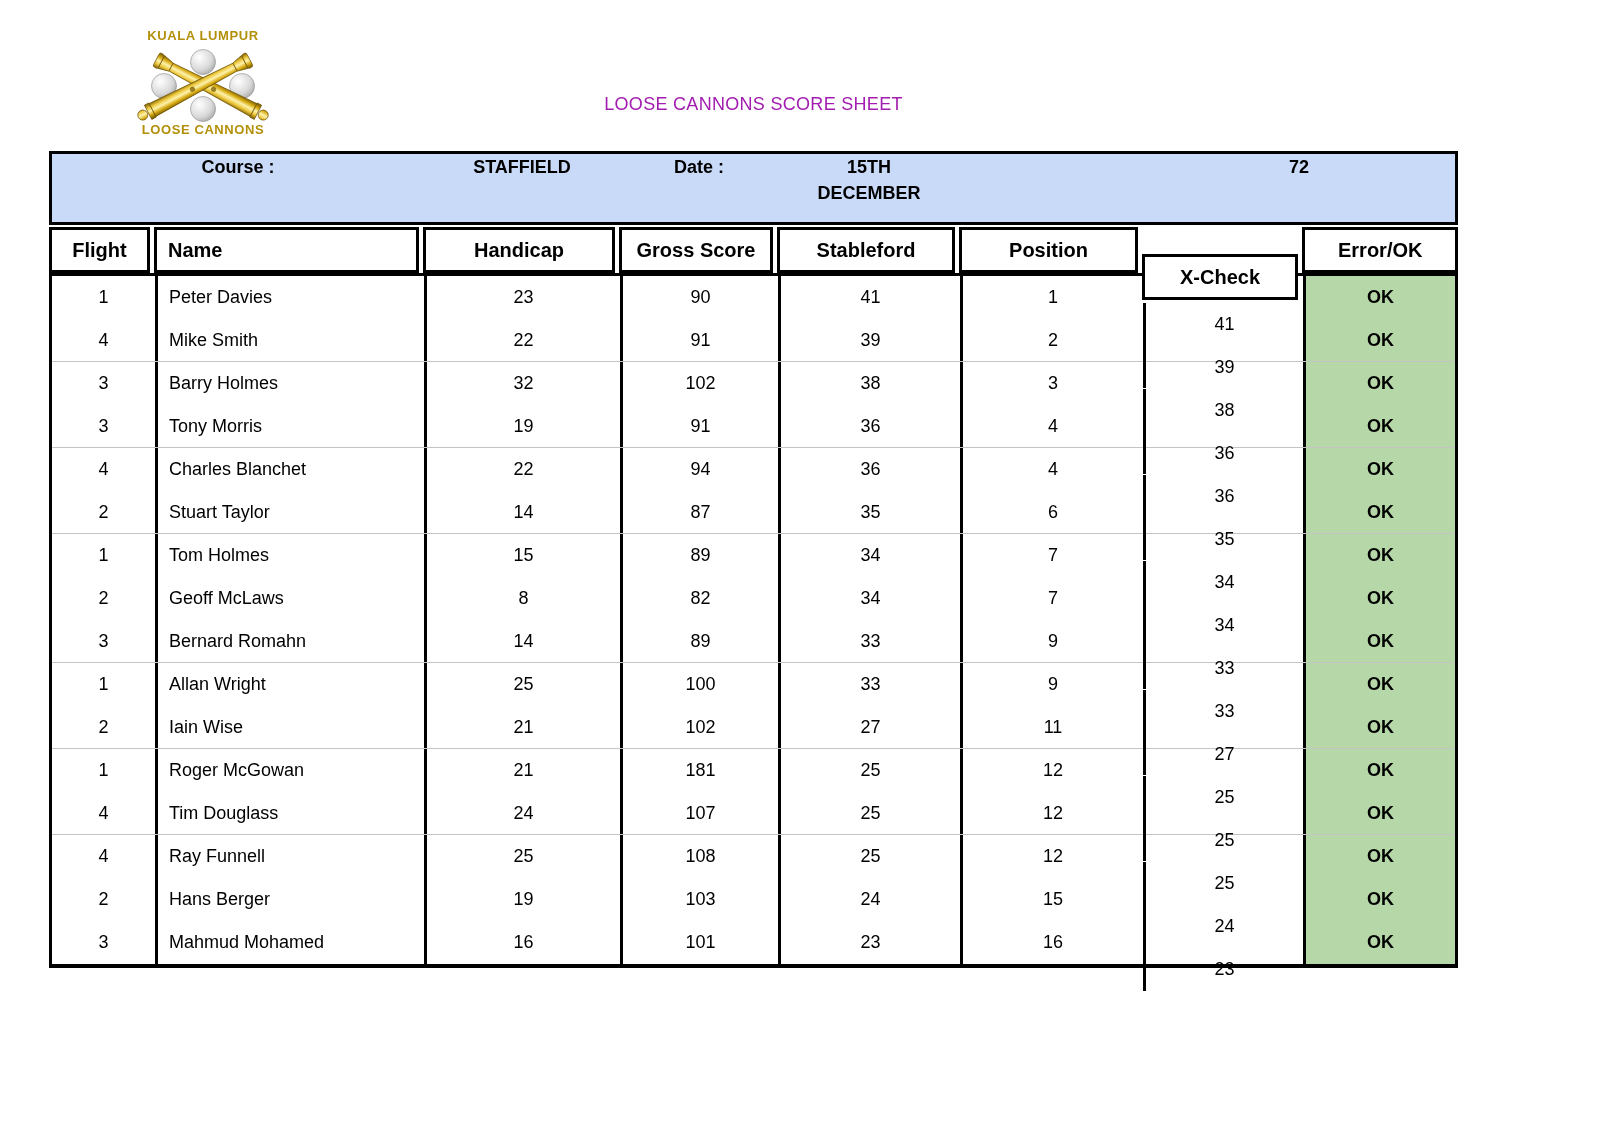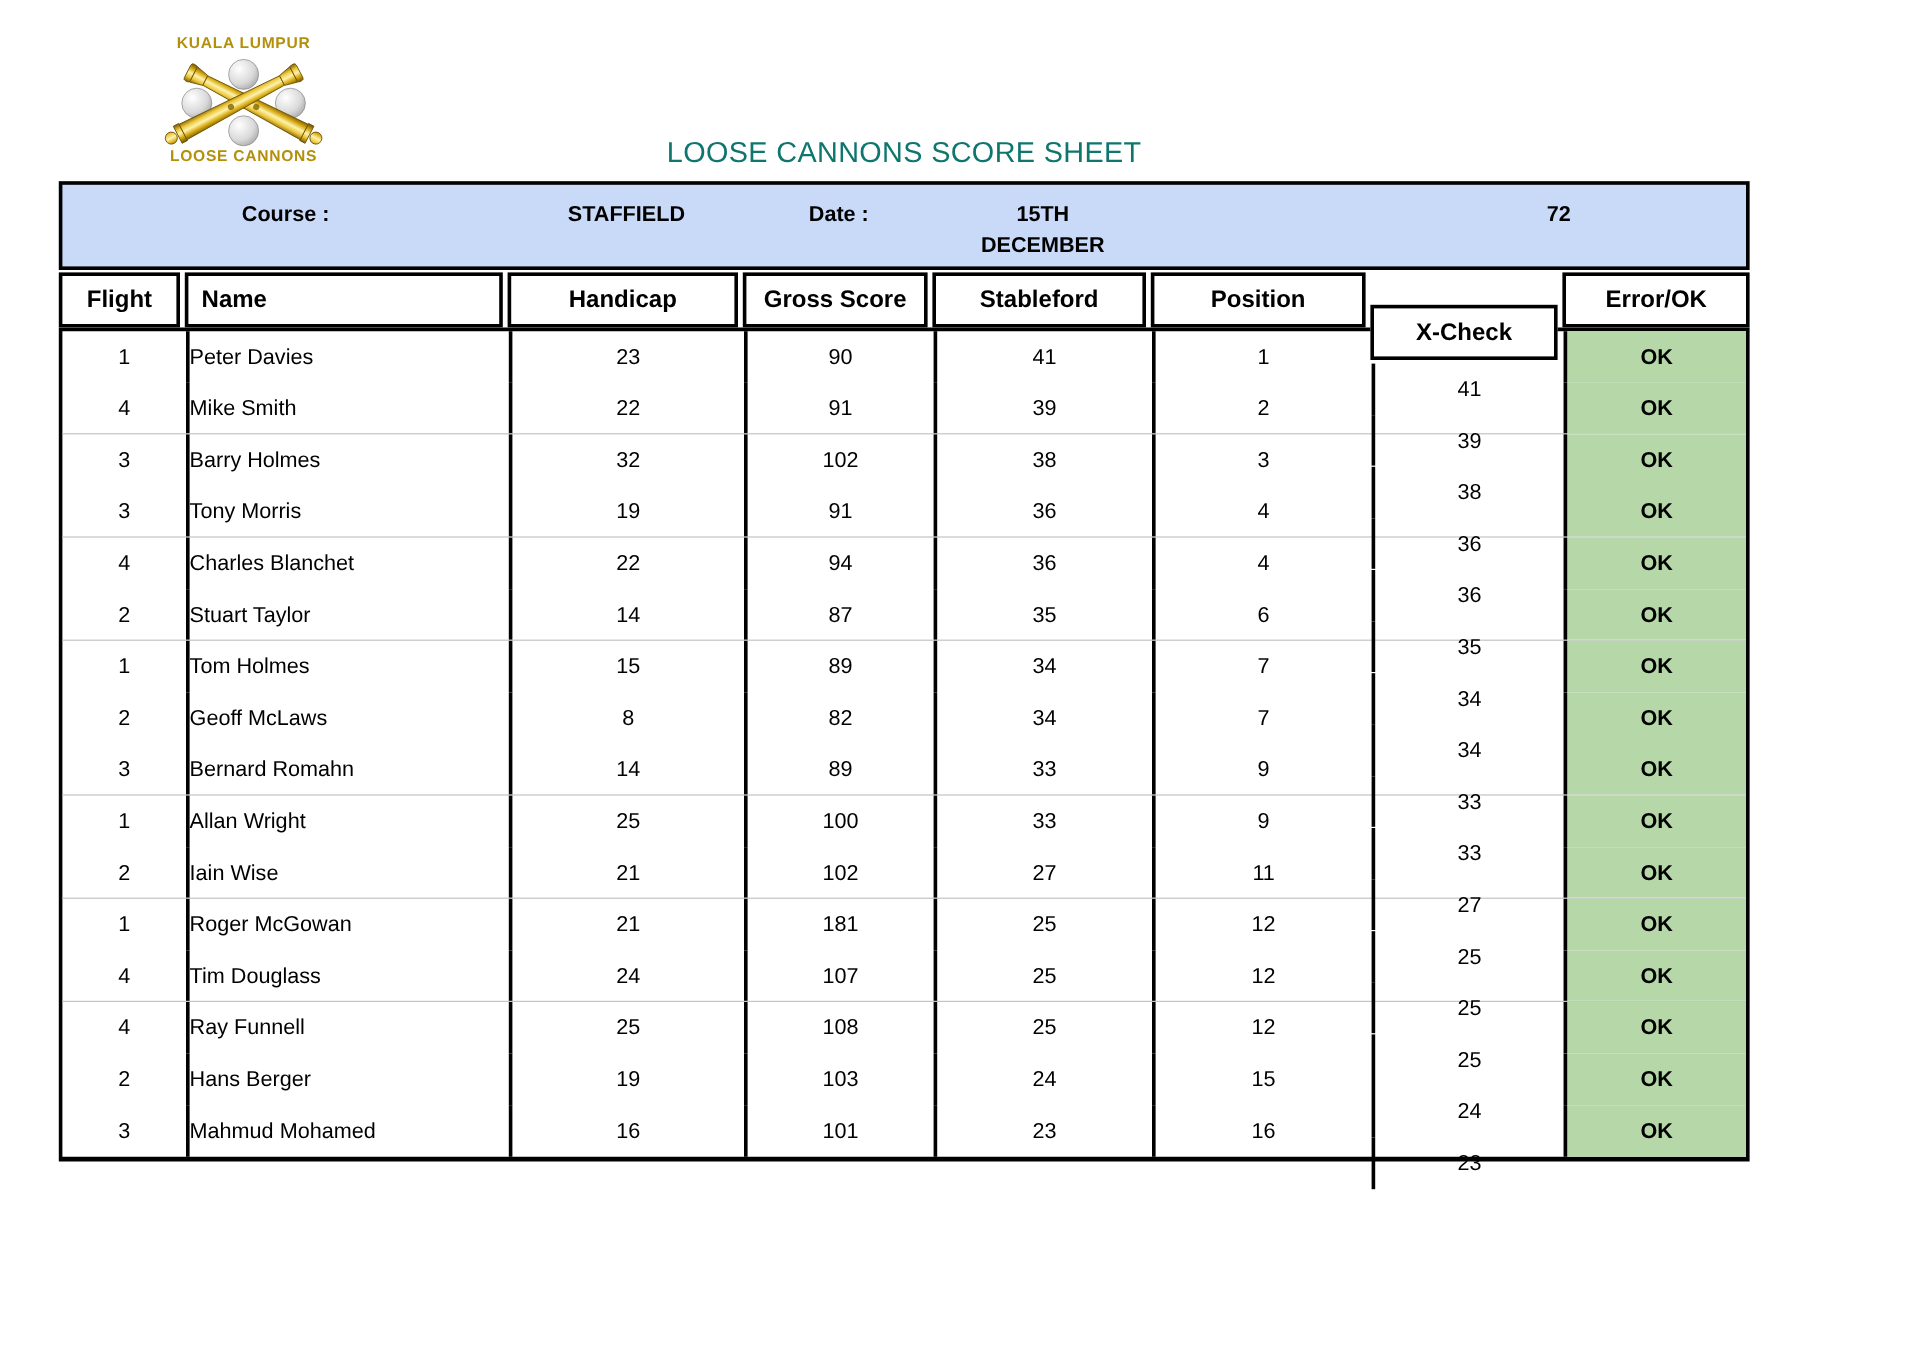--- a/index.html
+++ b/index.html
@@ -16,36 +16,36 @@
   .logo { position:absolute; left:127px; top:24px; width:152px; height:116px; }
   .logo text {
     font-family:"Liberation Sans", sans-serif;
     font-weight:bold; font-size:13px; letter-spacing:0.6px;
     fill:var(--logo-gold, #b3900a);
   }
 
   
   .title {
     position:absolute; left:49px; top:94px; width:1409px;
-    text-align:center; font-size:24px; color:#0f766e; letter-spacing:0.3px;margin-top:20px;
+    text-align:center; font-size:18px; color:#a21caf; letter-spacing:0.3px;
   }
 
   
   .sheet { position:absolute; left:49px; top:151px; width:1409px; }
 
   
   .c1{width:103px;} .c2{width:269px;} .c3{width:196px;} .c4{width:158px;}
   .c5{width:182px;} .c6{width:183px;} .c7{width:160px;margin-top:27px;} .c8{width:158px;}
 
   
   .bar {
     box-sizing:border-box; height:74px;
     background:var(--bar-blue, #c9daf8);
     border:3px solid #000;
-    display:flex; padding-top:11px;
+    display:flex; 
     font-weight:bold; font-size:18px; line-height:26px;
   }
   .bcell { box-sizing:border-box; text-align:center; flex:0 0 auto; }
   .bw12{width:372px;} .bw3{width:196px;} .bw4{width:158px;} .bw5{width:182px;}
   .bw6{width:183px;} .bw7{width:160px;} .bw8{flex:1 1 auto;}
   .date-wrap { max-width:116px; margin:0 auto; }
 
   
   .heads { display:flex; margin-top:2px; height:46px; }
   .hslot { box-sizing:border-box; flex:0 0 auto; }
@@ -67,21 +67,21 @@
   }
   .trow { display:flex; height:43px; box-sizing:border-box; }
   .trow.sep { border-bottom:1px solid #c4c4c4; }
   .tcell {
     box-sizing:border-box; height:100%;
     border-left:3px solid #000;
     display:flex; align-items:center; justify-content:center;
     font-size:18px; flex:0 0 auto;
   }
   .trow .tcell:first-child { border-left:none; }
-  .tcell.name { justify-content:flex-start; }
+  .tcell.name { justify-content:flex-start; padding-left:11px; }
   .tcell.status { background:var(--status-green, #b6d7a8); flex:1 1 auto;font-weight:bold; }
 </style>
 </head>
 <body>
 
 <div class="page">
 
   <svg class="logo" viewBox="0 0 152 116" aria-hidden="true">
     <defs>
       <linearGradient id="gold" x1="0" y1="-8" x2="0" y2="8" gradientUnits="userSpaceOnUse">

